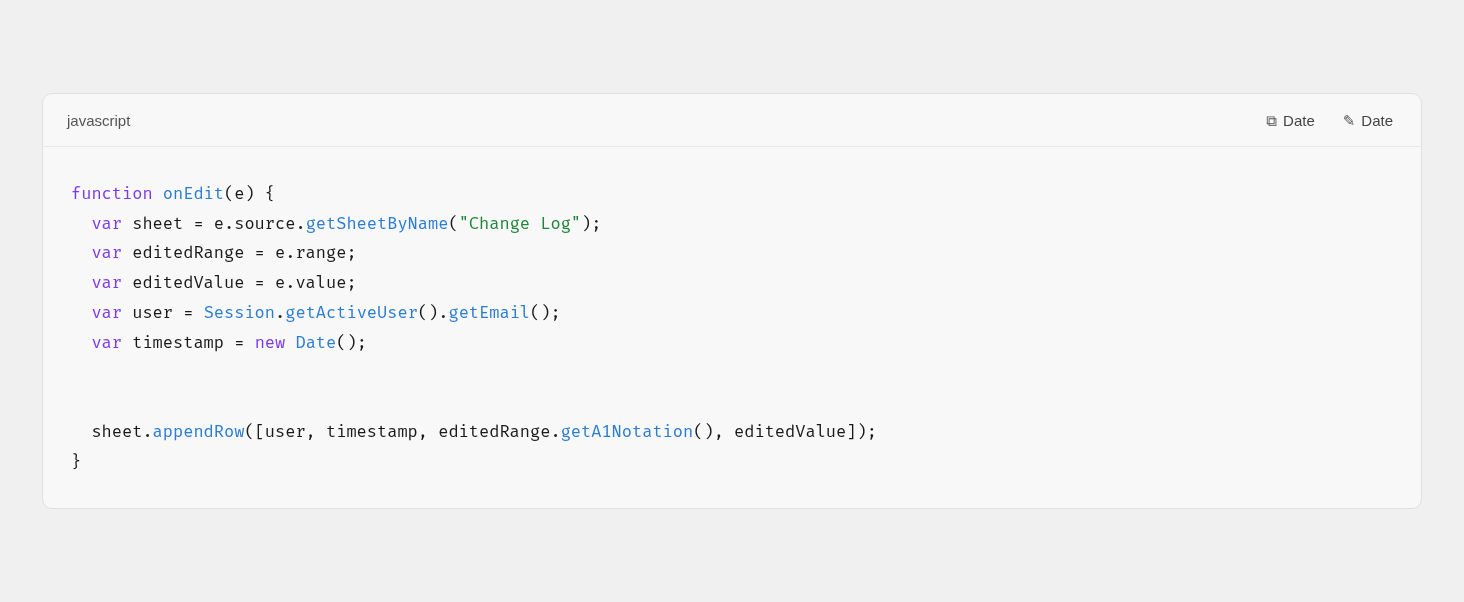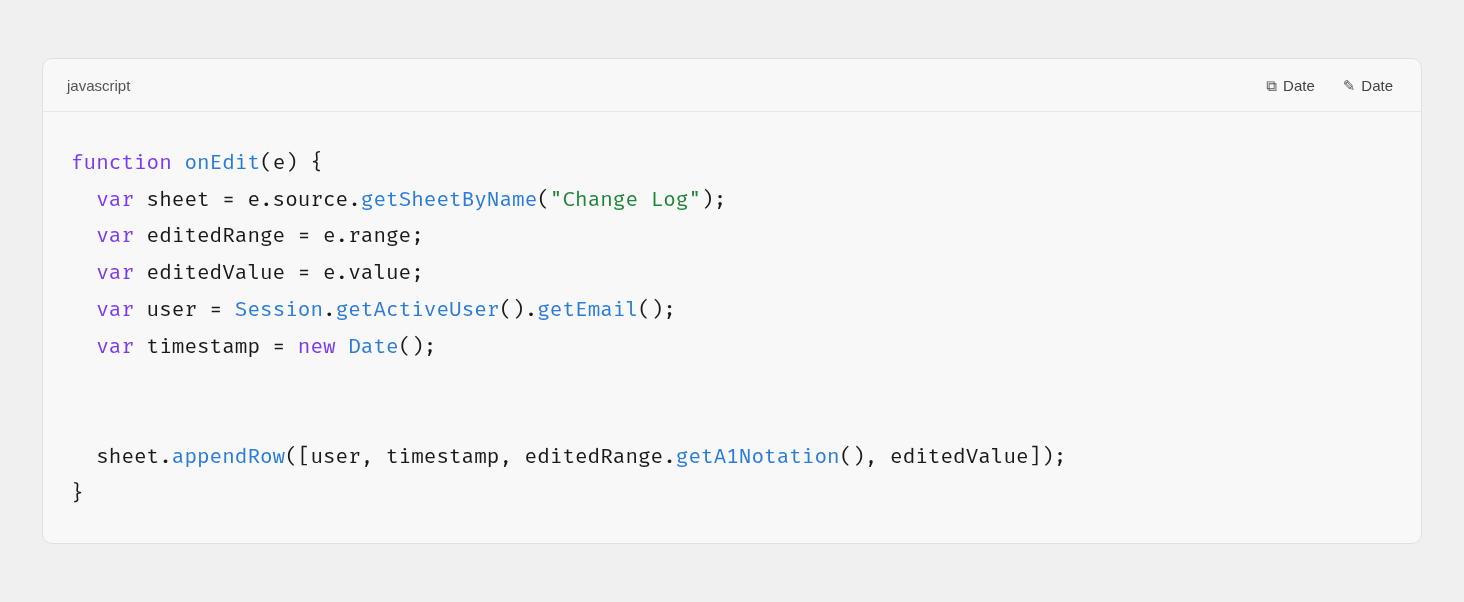--- a/index.html
+++ b/index.html
@@ -65,21 +65,21 @@
       font-size: 15px;
       color: #555;
     }
 
     .code-body {
       padding: 32px 28px 32px 28px;
     }
 
     pre {
       font-family: 'SF Mono', 'Fira Mono', 'Consolas', 'Monaco', 'Courier New', monospace;
-      font-size: 21px;
+      font-size: 17px;
       line-height: 1.75;
       background: none;
       border: none;
       white-space: pre;
     }
 
     .kw { color: #7c3aed; }       
     .fn { color: #2b7cd3; }       
     .str { color: #22863a; }      
     .plain { color: #1a1a1a; }

